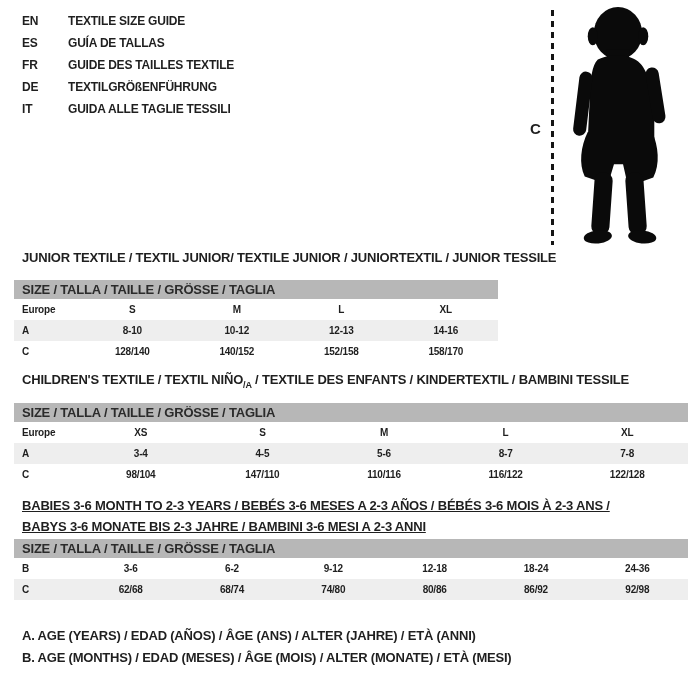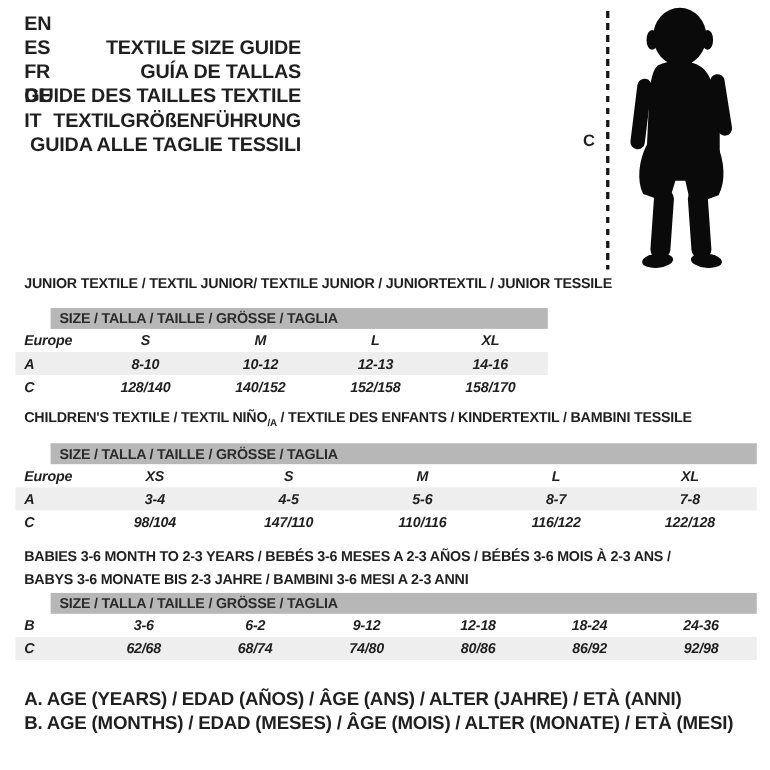--- a/index.html
+++ b/index.html
@@ -10,55 +10,55 @@
     font-weight: 700;
     color: #1f1f1f;
     position: relative;
     overflow: hidden;
     letter-spacing: -0.2px;
   }
   .abs { position: absolute; }
 
   
   .lang-list { left: 22px; top: 10px; }
-  .lang-row { display: flex; height: 22px; line-height: 22px; font-size: 18px; flex-direction: column; }
+  .lang-row { display: flex; height: 22px; line-height: 22px; font-size: 12px; }
   .lang-code { width: 46px; }
   .lang-label { white-space: nowrap; text-align: right; }
 
   
   .dashed-line {
     left: 551px; top: 10px; width: 3px; height: 235px;
     background: repeating-linear-gradient(to bottom, #151515 0 6px, transparent 6px 11px);
   }
   .c-label { left: 530px; top: 120px; font-size: 15px; }
   .toddler { left: 561px; top: 5px; }
 
   
   .tbl-title { font-size: 13px; white-space: nowrap; }
   .tbl-title sub { font-size: 9px; }
   .tbl-bar {
     background: #b7b7b7; color: #2b2b2b;
     height: 19px; line-height: 19px;
-    padding-left: 8px; font-size: 13px; margin-left: 32px;
+    padding-left: 8px; font-size: 13px;
   }
-  .tbl-row { display: flex; height: 21px; line-height: 21px; font-size: 13px; font-style: italic; }
+  .tbl-row { display: flex; height: 21px; line-height: 21px; font-size: 10px; }
   .tbl-row.shaded { background: #eeeeee; }
   .rlabel { width: 66px; padding-left: 8px; box-sizing: border-box; }
   .cell { flex: 1; text-align: center; }
 
   .t1 { left: 14px; top: 280px; width: 484px; }
   .t2 { left: 14px; top: 403px; width: 674px; }
   .t3 { left: 14px; top: 539px; width: 674px; }
   .t1-title { left: 22px; top: 250px; }
   .t2-title { left: 22px; top: 372px; }
-  .t3-title { left: 22px; top: 495px; line-height: 21px; }
+  .t3-title { left: 22px; top: 495px; line-height: 21px; text-decoration: underline; }
 
   
   .footnotes { left: 22px; top: 625px; }
-  .footnote { height: 21.5px; line-height: 21.5px; font-size: 17px; white-space: nowrap; }
+  .footnote { height: 21.5px; line-height: 21.5px; font-size: 13px; white-space: nowrap; }
 </style>
 </head>
 <body>
 
 <div class="abs lang-list">
   <div class="lang-row">
     <span class="lang-code">EN</span>
     <span class="lang-label">TEXTILE SIZE GUIDE</span>
   </div>
   <div class="lang-row">

